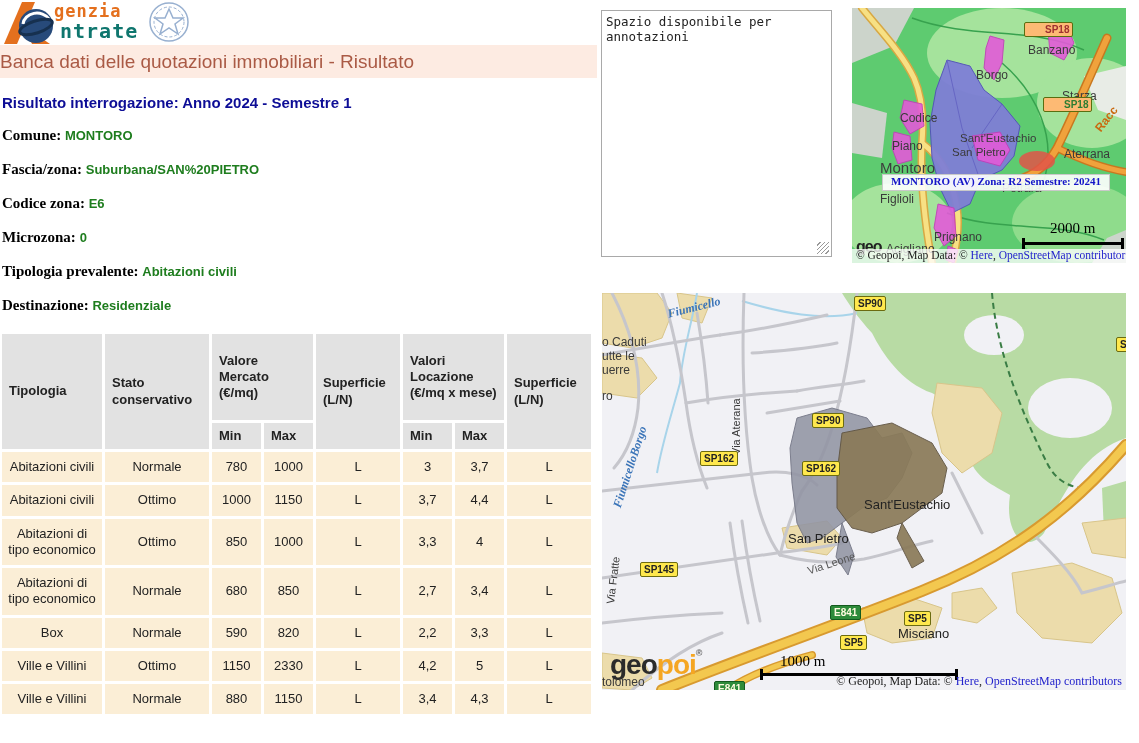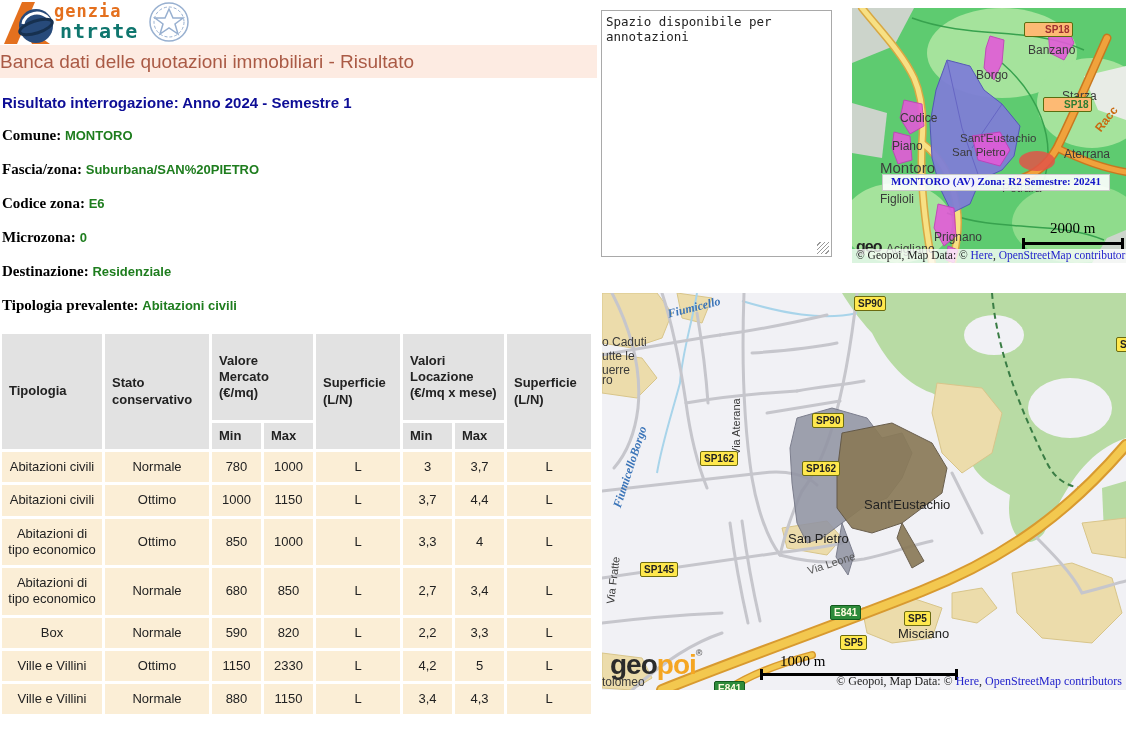--- a/index.html
+++ b/index.html
@@ -110,26 +110,26 @@
     </div>
     <div class="field">
       <span>Codice zona:</span>
       <span class="fvalue">E6</span>
     </div>
     <div class="field">
       <span>Microzona:</span>
       <span class="fvalue">0</span>
     </div>
     <div class="field">
+      <span>Tipologia prevalente:</span>
+      <span class="fvalue">Abitazioni civili</span>
+    </div>
+    <div class="field">
       <span>Destinazione:</span>
       <span class="fvalue">Residenziale</span>
-    </div>
-    <div class="field">
-      <span>Tipologia prevalente:</span>
-      <span class="fvalue">Abitazioni civili</span>
     </div>
 
     <table class="qt">
       <colgroup>
         <col style="width:100px">
           <col style="width:104px">
           <col style="width:49px">
           <col style="width:49px">
         <col style="width:84px">
           <col style="width:49px">
@@ -358,21 +358,21 @@
       <path d="M240,230 L252,262 L246,282 L234,264 Z" fill="#9295a4" stroke="#6b6e7e" opacity="0.88"></path>
       <path d="M240,140 L290,130 L330,150 L345,175 L340,200 L320,215 L300,230 L270,240 L250,235 L235,215 L235,180 Z" fill="#8a7a58" stroke="#5f5340" opacity="0.92"></path>
       <path d="M300,230 L322,268 L310,275 L295,245 Z" fill="#8a7a58" stroke="#5f5340" opacity="0.92"></path>
     </svg>
 
     <span class="badge" style="left:252px;top:3px;">SP90</span>
     <span class="badge" style="left:514px;top:44px;">S</span>
     <span class="mlabel" style="left:0;top:42px;">o Caduti</span>
     <span class="mlabel" style="left:0;top:56px;">utte le</span>
     <span class="mlabel" style="left:0;top:70px;">uerre</span>
-    <span class="mlabel" style="left:0;top:80px;">ro</span>
+    <span class="mlabel" style="left:0;top:96px;">ro</span>
     <span class="mlabel blue-it rot" style="left:64px;top:14px;transform:rotate(-14deg);">Fiumicello</span>
     <span class="mlabel blue-it rot" style="left:8px;top:212px;transform:rotate(-72deg);">FiumicelloBorgo</span>
     <span class="mlabel rot" style="left:128px;top:162px;font-size:11px;transform:rotate(-90deg);">Via Aterana</span>
     <span class="mlabel rot" style="left:2px;top:310px;font-size:11px;transform:rotate(-83deg);">Via Fratte</span>
     <span class="badge" style="left:98px;top:158px;">SP162</span>
     <span class="badge" style="left:210px;top:120px;">SP90</span>
     <span class="badge" style="left:200px;top:168px;">SP162</span>
     <span class="badge" style="left:38px;top:269px;">SP145</span>
     <span class="mlabel" style="left:262px;top:204px;font-size:13px;color:#222;">Sant'Eustachio</span>
     <span class="mlabel" style="left:186px;top:238px;font-size:13px;color:#222;">San Pietro</span>

